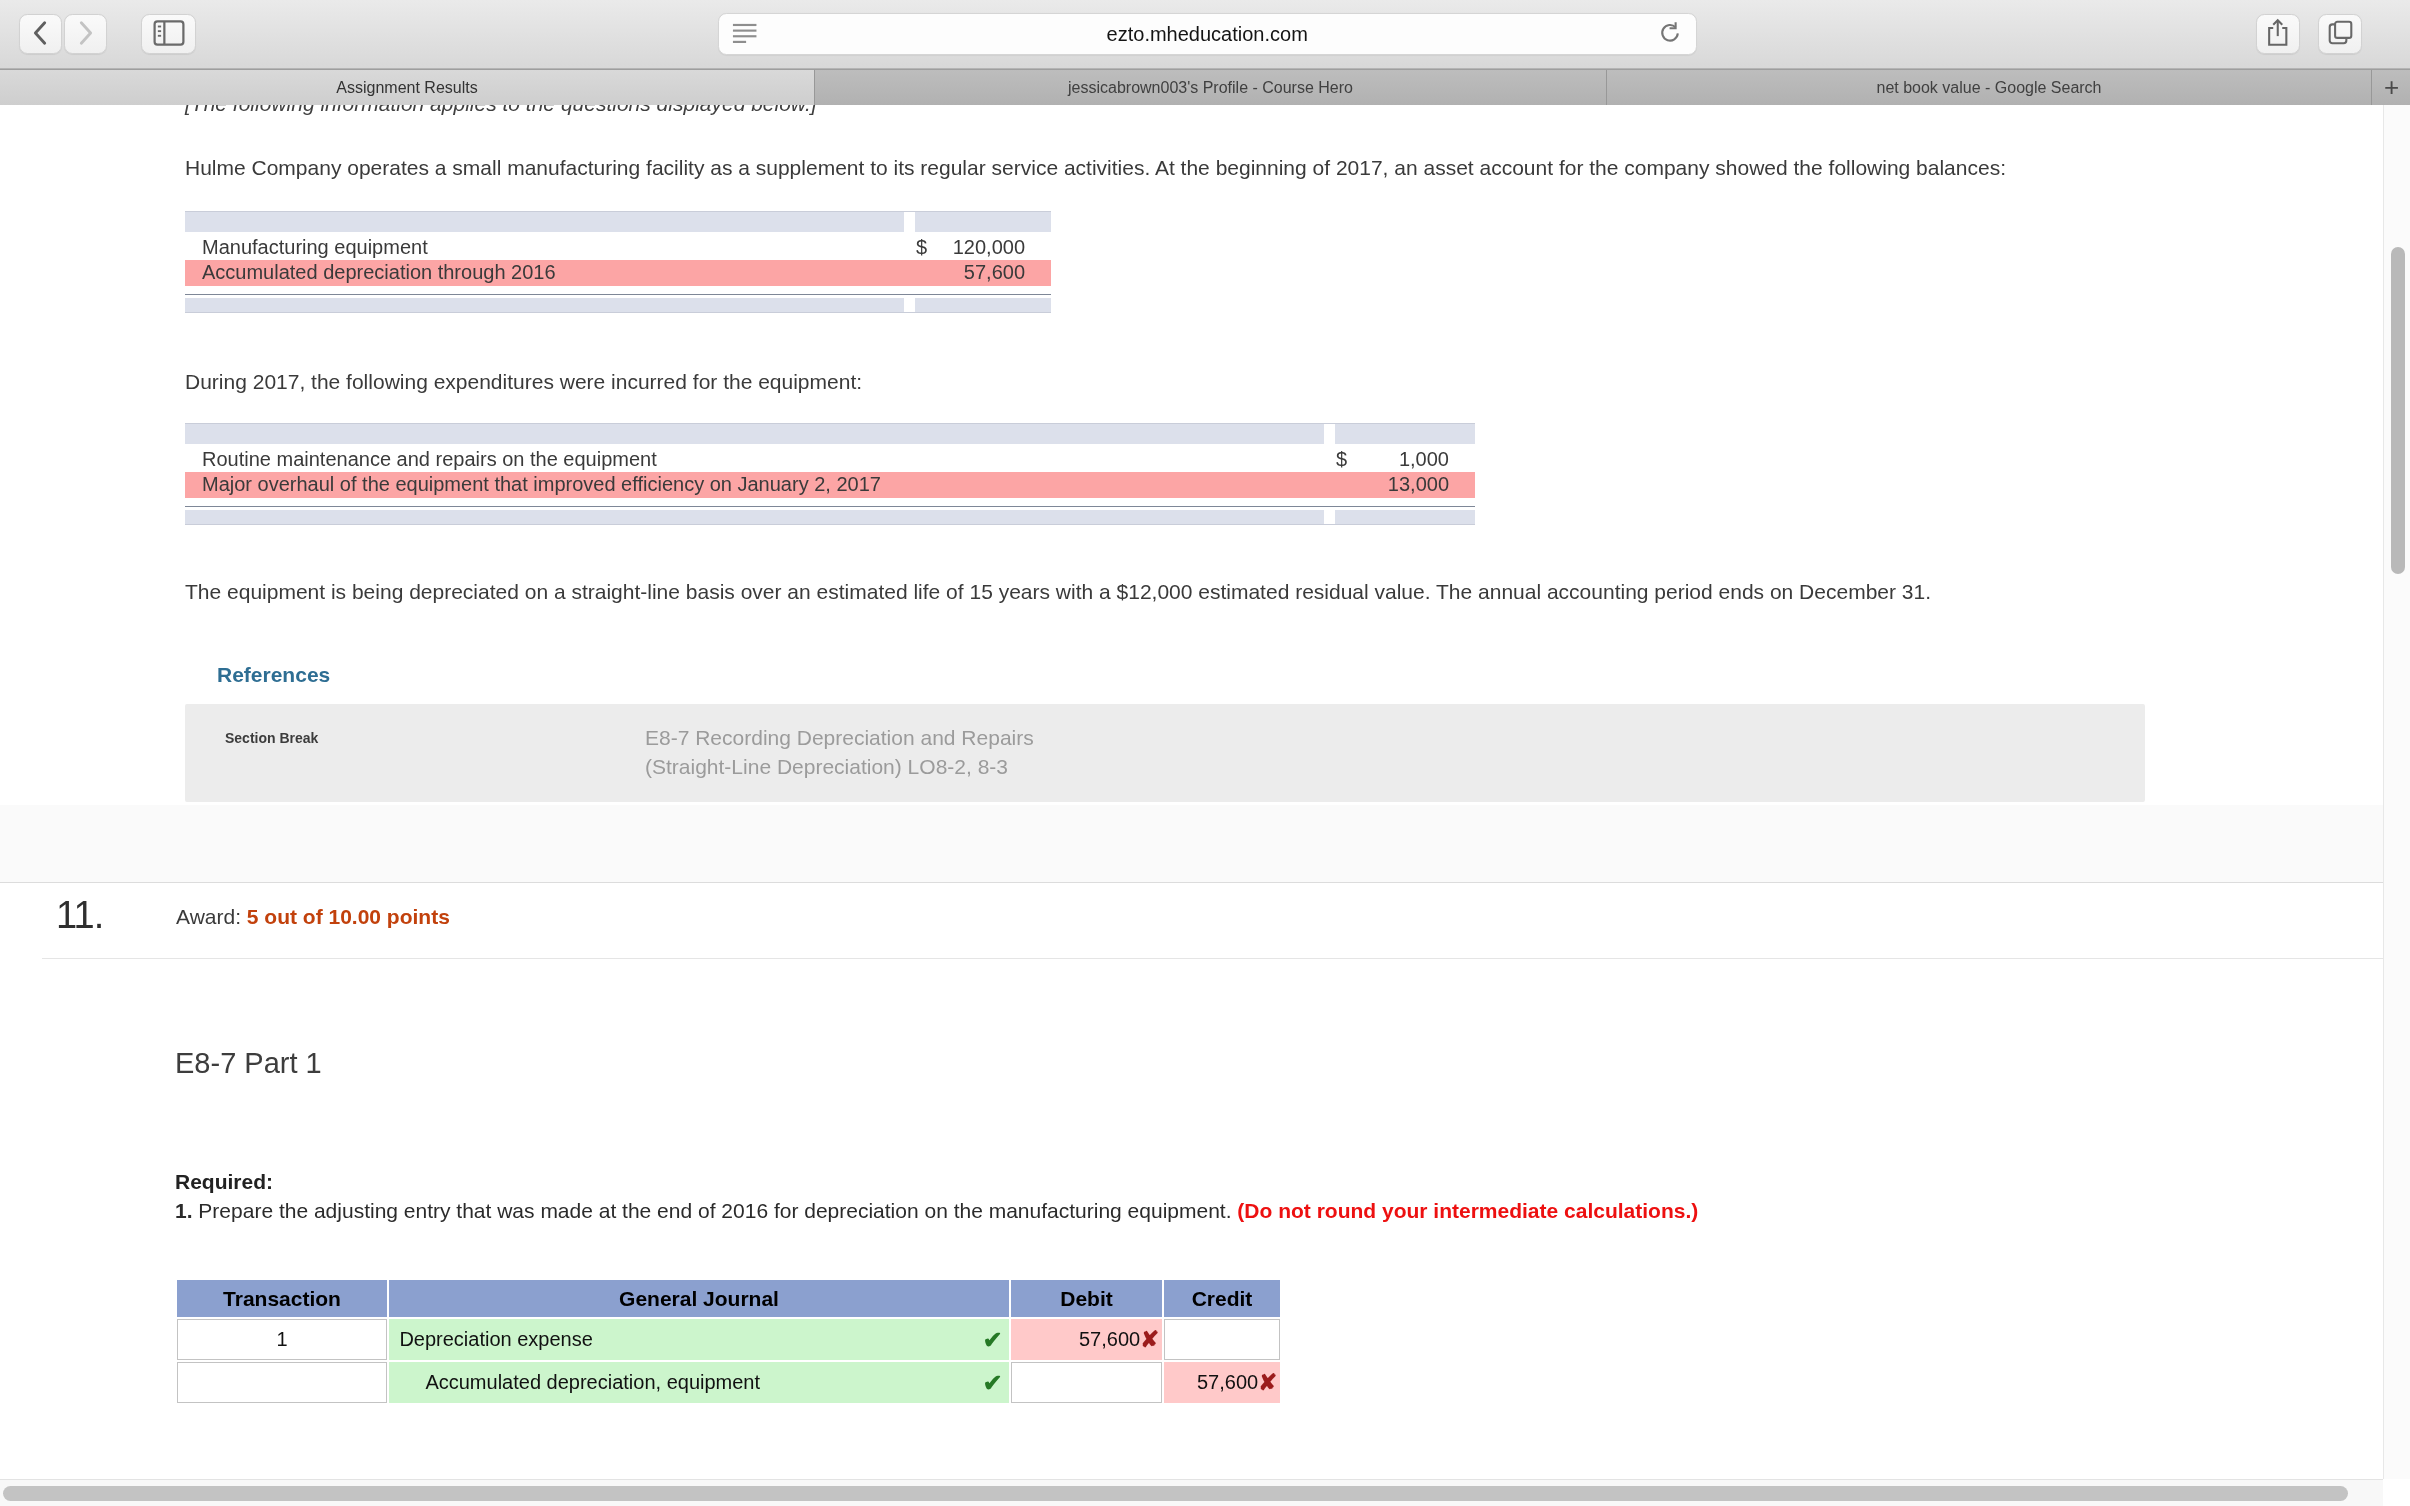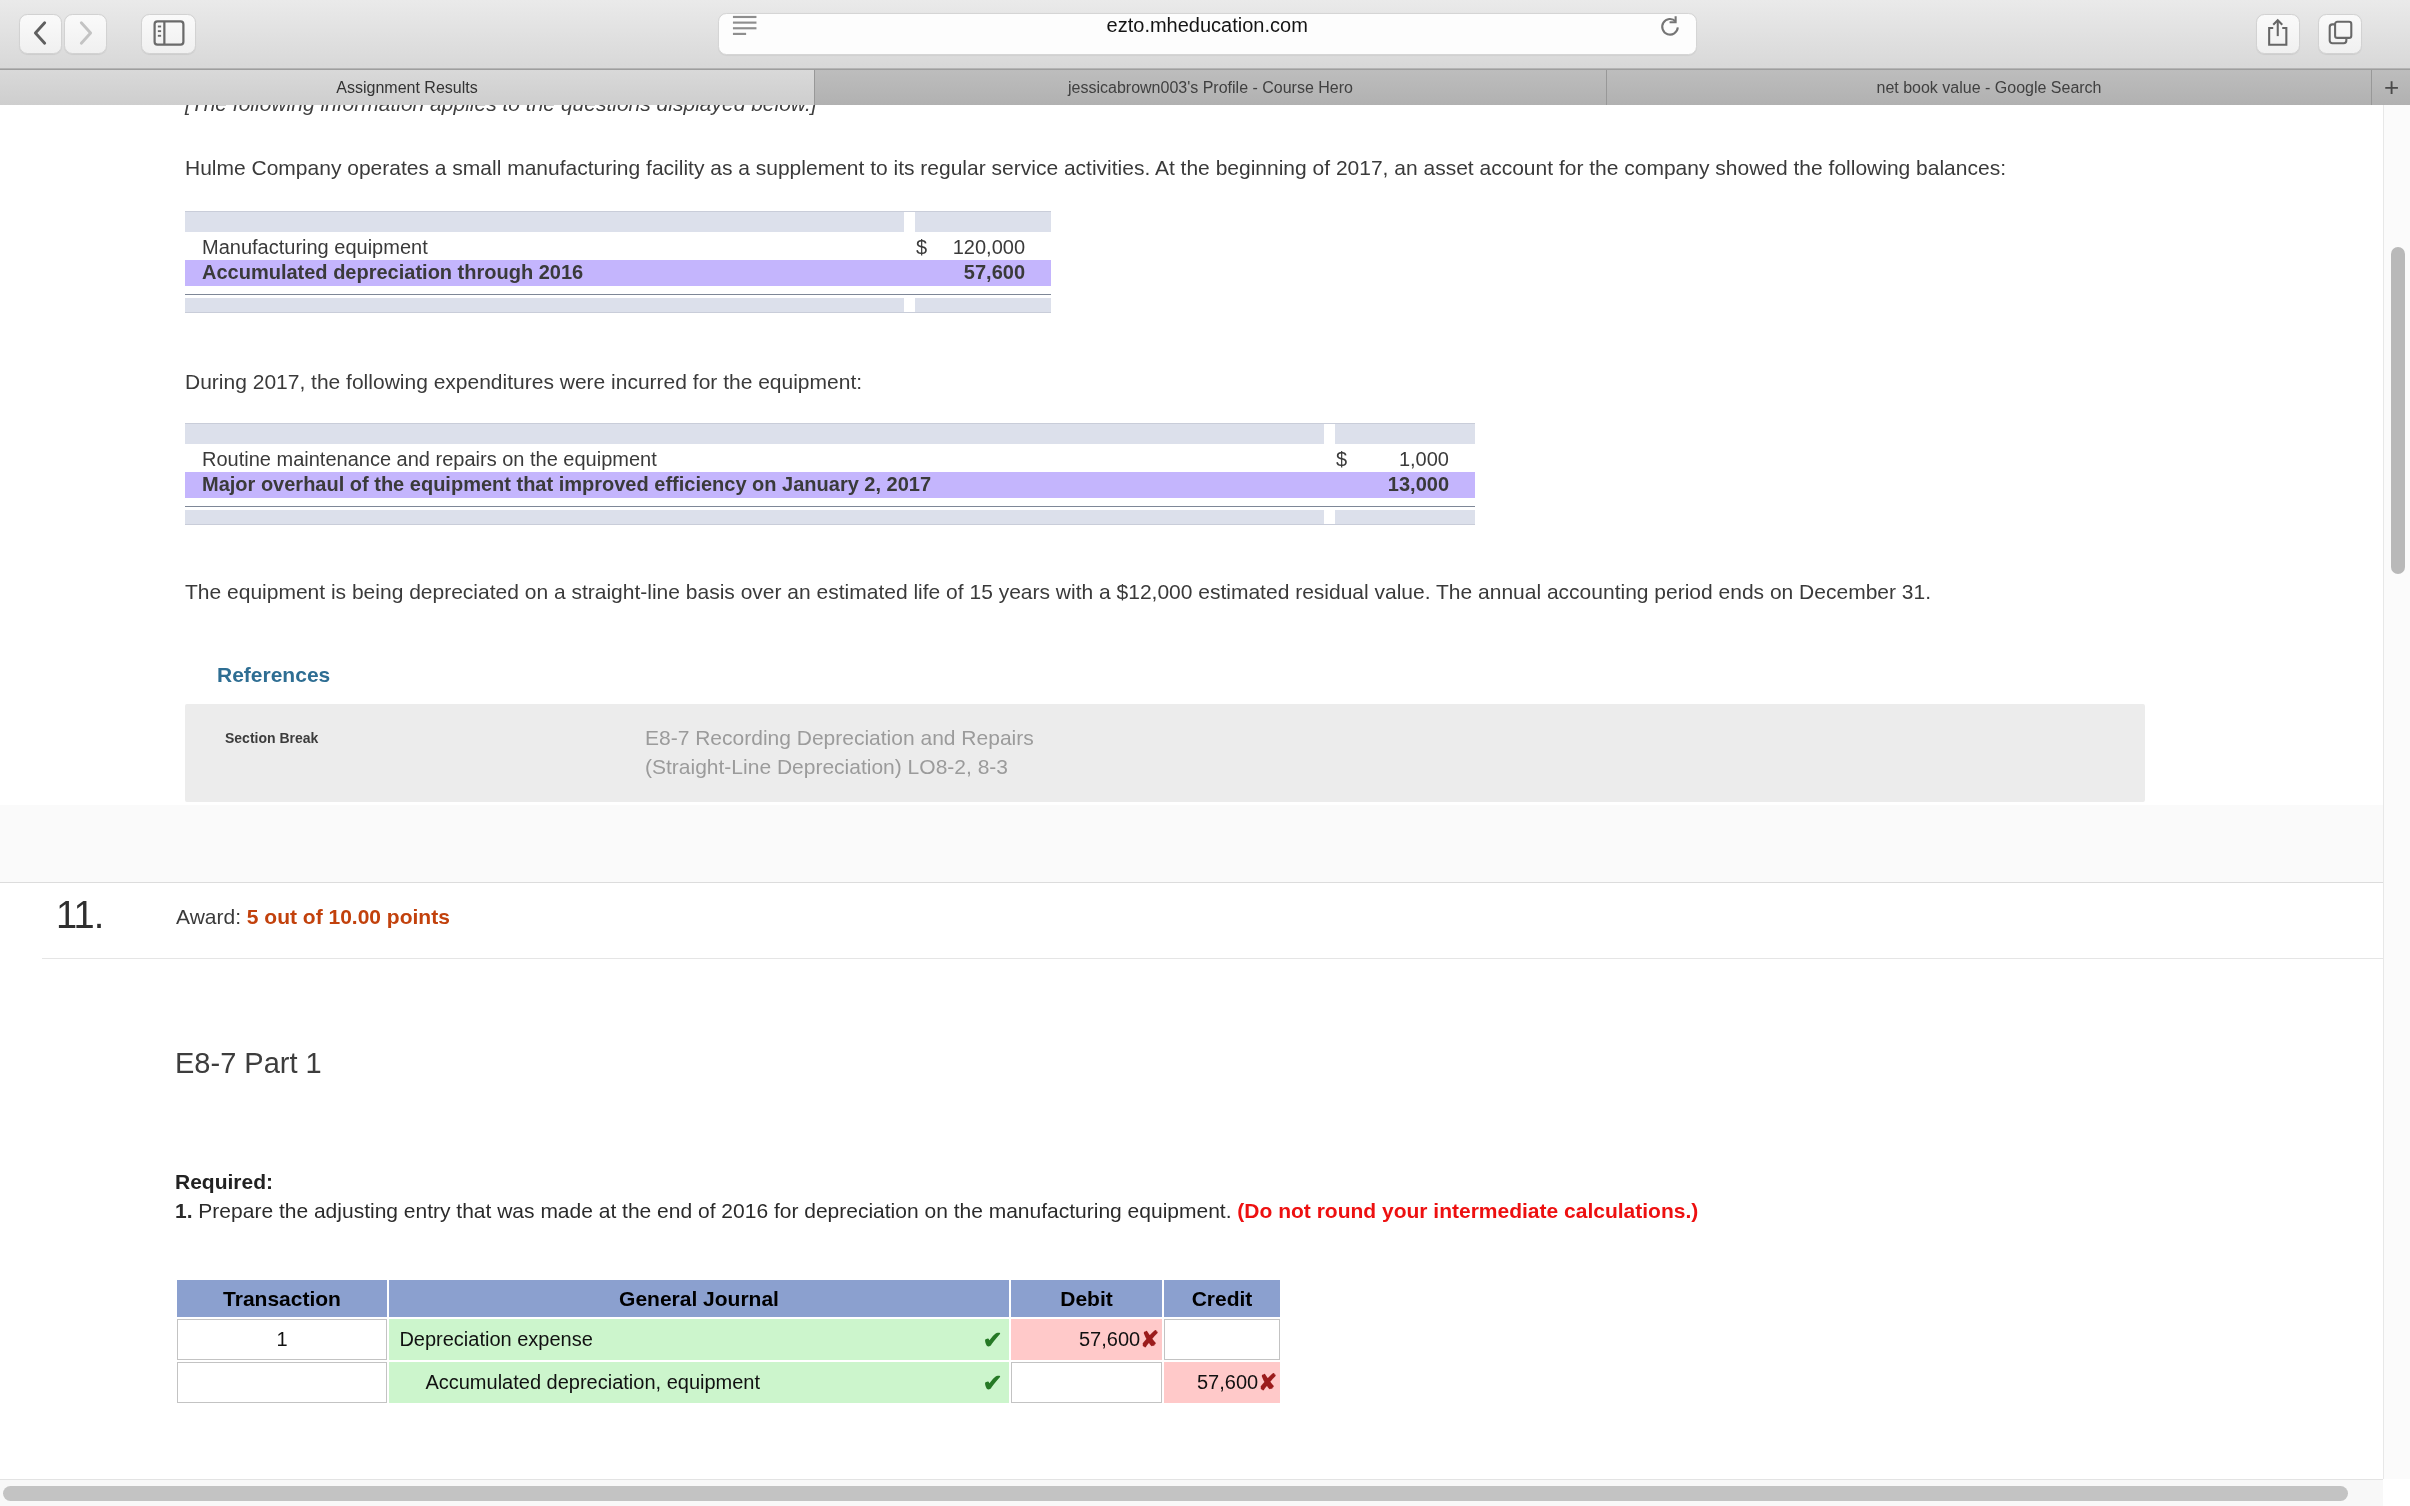--- a/index.html
+++ b/index.html
@@ -9,21 +9,21 @@
   
   .toolbar { position:absolute; left:0; top:0; width:2411px; height:69px;
     background:linear-gradient(#eaeaea,#d8d8d8); border-bottom:0.9px solid #b4b4b4; }
   .tb-btn { position:absolute; top:14px; height:40px;
     background:linear-gradient(#fafafa,#f0f0f0); border:0.9px solid #d2d2d2;
     border-radius:8.5px; box-shadow:0 0.9px 0.9px rgba(0,0,0,.07);
     display:flex; align-items:center; justify-content:center; }
   .urlbar { position:absolute; left:718px; top:13px; width:979px; height:42px;
     background:#fdfdfd; border:0.9px solid #d5d5d5; border-radius:8.5px;
     box-shadow:0 0.9px 0.9px rgba(0,0,0,.05);
-    display:flex; padding:0 13px;gap:47px; }
+    display:flex; align-items:center; padding:0 13px;gap:47px; }
   .url-text { flex:1; text-align:center; font-size:20px; color:#141414; }
 
   
   .tabbar { position:absolute; left:0; top:69px; width:2411px; height:37px;
     display:flex; background:#be185d; border-top:0.9px solid #9e9e9e;
     border-bottom:0.9px solid #8f8f8f; }
   .tab { height:100%; display:flex; align-items:center; justify-content:center;
     font-size:16px; border-right:0.9px solid #989898; overflow:hidden;
     white-space:nowrap; }
   .tab.active   { background:linear-gradient(#d9d9d9,#cecece); color:#333; }
@@ -41,21 +41,21 @@
 
   
   .fin-table { position:absolute; }
   .ft-band { display:flex; border-top:0.9px solid #c9cdd9; }
   .ft-band .seg { background:#dce0eb; height:100%; }
   .ft-band.head { height:21px; }
   .ft-band.foot { height:14px; border-top:none; }
   .ft-gap { width:11.3px; background:#fff; }
   .ft-body { padding:2.8px 0 8.5px 0; }
   .ft-row { display:flex; font-size:20px; line-height:25.4px; color:#3a3a3a; }
-  .ft-row.alt { background:#c4b5fd;font-weight:bold; }
+  .ft-row.alt { background:#fca5a5; }
   .ft-label { padding-left:17px; }
   .ft-cur { width:32px; }
   .ft-amt { flex:1; text-align:right; padding-right:26px; }
   .ft-heavy { border-top:1.9px solid #7e8797; height:3.8px; }
   .ft-bottom { border-top:0.9px solid #c9cdd9; }
 
   .references { position:absolute; left:217px; top:558px; font-size:21px;
     font-weight:bold; color:#2e6e93; }
   .section-break { position:absolute; left:185px; top:599px; width:1960px;
     height:98px; background:#ececec; border-radius:1.9px; display:flex; }

